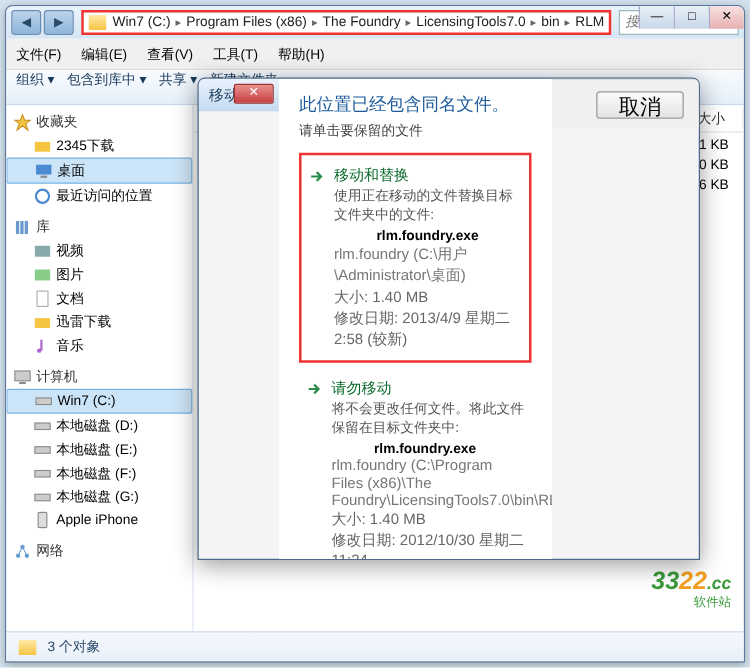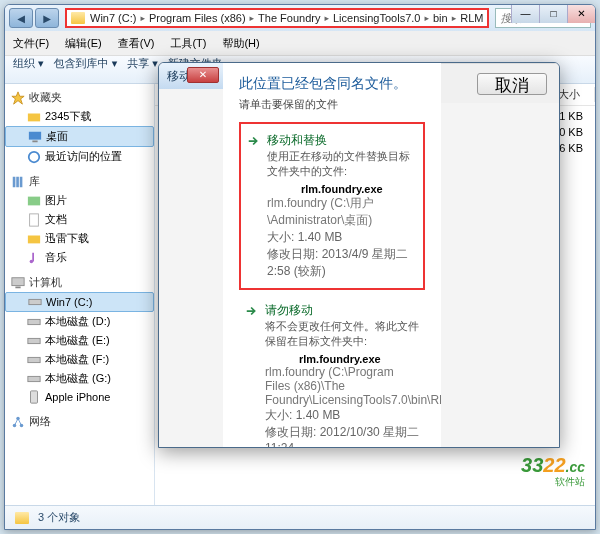--- a/index.html
+++ b/index.html
@@ -159,20 +159,26 @@
         <div class="side-head">
           <svg class="ico" viewBox="0 0 16 16">
               <rect x="2" y="2" width="3" height="12" fill="#6a9ad0"></rect>
               <rect x="6" y="2" width="3" height="12" fill="#6a9ad0"></rect>
               <rect x="10" y="2" width="3" height="12" fill="#6a9ad0"></rect>
             </svg>
           <span>库</span>
         </div>
         <div class="side-item">
             <svg class="ico" viewBox="0 0 16 16">
+              <rect x="1" y="3" width="14" height="10" fill="#8aa"></rect>
+            </svg>
+            <span>视频</span>
+          </div>
+        <div class="side-item">
+            <svg class="ico" viewBox="0 0 16 16">
               <rect x="1" y="3" width="14" height="10" fill="#8c8"></rect>
             </svg>
             <span>图片</span>
           </div>
         <div class="side-item">
             <svg class="ico" viewBox="0 0 16 16">
               <rect x="3" y="1" width="10" height="14" fill="#fff" stroke="#aaa"></rect>
             </svg>
             <span>文档</span>
           </div>

